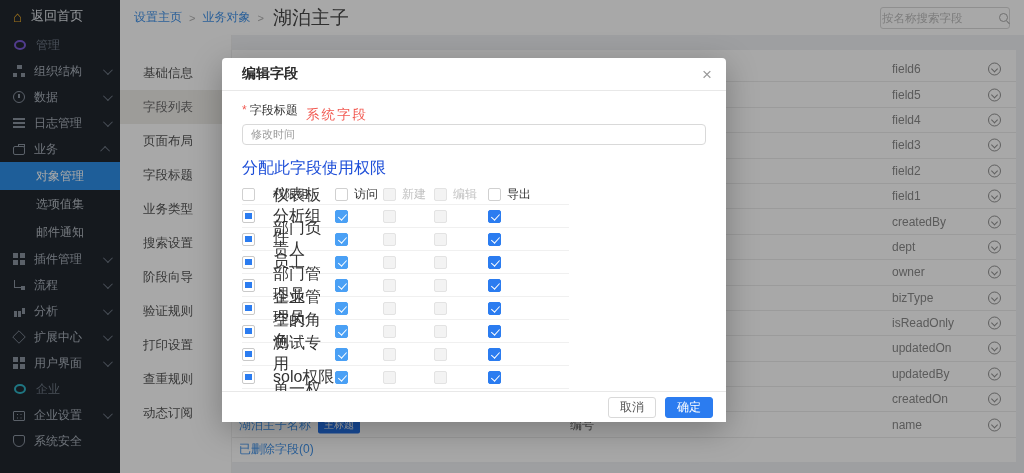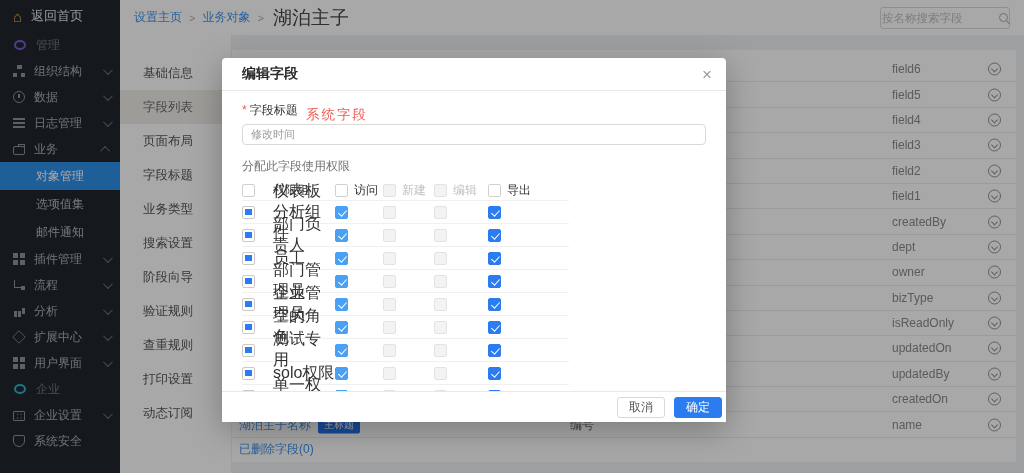--- a/index.html
+++ b/index.html
@@ -68,39 +68,39 @@
   .mask { position:absolute; inset:0; background:rgba(0,0,0,0.34); z-index:5; }
   .modal { position:absolute; left:222px; top:58px; width:504px; height:364px; background:#fff; border-radius:4px; box-shadow:0 8px 32px rgba(0,0,0,.28); z-index:10; display:flex; flex-direction:column; }
   .m-head { height:33px; flex:0 0 33px; border-bottom:1px solid #e8e8e8; display:flex; align-items:center; padding:0 14px 0 20px; }
   .m-title { font-size:14px; font-weight:700; color:#2b2b2b; }
   .m-close { margin-left:auto; color:#9b9b9b; font-size:17px; line-height:1; cursor:pointer; }
   .m-body { flex:1; padding:11px 20px 0; position:relative; overflow:hidden; }
   .f-label { font-size:12px; color:#333; }
   .req { color:#f25a52; margin-right:3px; }
   .annotation { position:absolute; left:84px; top:15px; color:#f25a52; font-size:13.5px; font-weight:500; letter-spacing:2px; z-index:2; }
   .f-input { margin-top:5px; width:100%; height:21px; border:1px solid #d9d9d9; border-radius:4px; padding:0 8px; font-size:11px; color:#9c9c9c; font-family:inherit; background:#fff; }
-  .sec-label { margin-top:13px; font-size:12px; color:#737373; }
+  .sec-label { margin-top:13px; font-size:16px; color:#1d4ed8; }
   .ptable { margin-top:5px; width:327px; }
   .prow { display:flex; align-items:center; height:23px; border-bottom:1px solid #f0f0f0; }
   .prow.phead { height:21px; }
   .pc0 { width:93px; display:flex; align-items:center; gap:18px; }
   .pc { width:51px; display:flex; align-items:center; gap:6px; }
   .pc:nth-child(2){ width:48px; } .pc:nth-child(4){ width:54px; }
   .plabel { font-size:12px; color:#333; }
   .plabel.dim { color:#c2c2c2; }
   .pname { font-size:16px; color:#333; }
   
   .cb { width:13px; height:13px; border:1px solid #d0d0d0; border-radius:2px; background:#fff; position:relative; flex:0 0 13px; cursor:pointer; }
   .cb.checked { background:#2b7cf0; border-color:#2b7cf0; }
   .cb.checked-light { background:#4aa0f5; border-color:#4aa0f5; }
   .cb.checked::after, .cb.checked-light::after { content:""; position:absolute; left:3.8px; top:1.3px; width:3.6px; height:7px; border:solid #fff; border-width:0 1.6px 1.6px 0; transform:rotate(42deg); }
   .cb.indeterminate { border-color:#c9c9c9; }
   .cb.indeterminate::after { content:""; position:absolute; inset:2.2px; background:#2b7cf0; }
   .cb.disabled { background:#f3f3f3; border-color:#e3e3e3; cursor:not-allowed; }
-  .m-foot { flex:0 0 31px; border-top:1px solid #e8e8e8; display:flex; align-items:center; justify-content:flex-end; gap:9px; padding:0 4px; background:#fff; }
+  .m-foot { flex:0 0 31px; border-top:1px solid #e8e8e8; display:flex; align-items:center; justify-content:flex-end; gap:9px; padding:0 13px; background:#fff; }
   .btn { height:21px; padding:0 11px; border-radius:3px; font-size:12px; display:flex; align-items:center; cursor:pointer; font-family:inherit; }
   .btn-cancel { background:#fff; border:1px solid #d9d9d9; color:#555; }
   .btn-ok { background:#2b7cf0; border:1px solid #2b7cf0; color:#fff; }
 </style>
 </head>
 <body>
 
 <div class="app">
 
   <nav class="sidebar">
@@ -199,22 +199,22 @@
 
   <nav class="side-menu" id="side-menu">
       <div class="sm-item">基础信息</div>
       <div class="sm-item active">字段列表</div>
       <div class="sm-item">页面布局</div>
       <div class="sm-item">字段标题</div>
       <div class="sm-item">业务类型</div>
       <div class="sm-item">搜索设置</div>
       <div class="sm-item">阶段向导</div>
       <div class="sm-item">验证规则</div>
+      <div class="sm-item">打印设置</div>
       <div class="sm-item">查重规则</div>
-      <div class="sm-item">打印设置</div>
       <div class="sm-item">动态订阅</div>
     </nav>
 
   <section class="panel" id="field-panel">
       <div class="frow">
         <span class="fname">field6</span>
         <span class="circ"></span>
       </div>
       <div class="frow">
         <span class="fname">field5</span>

